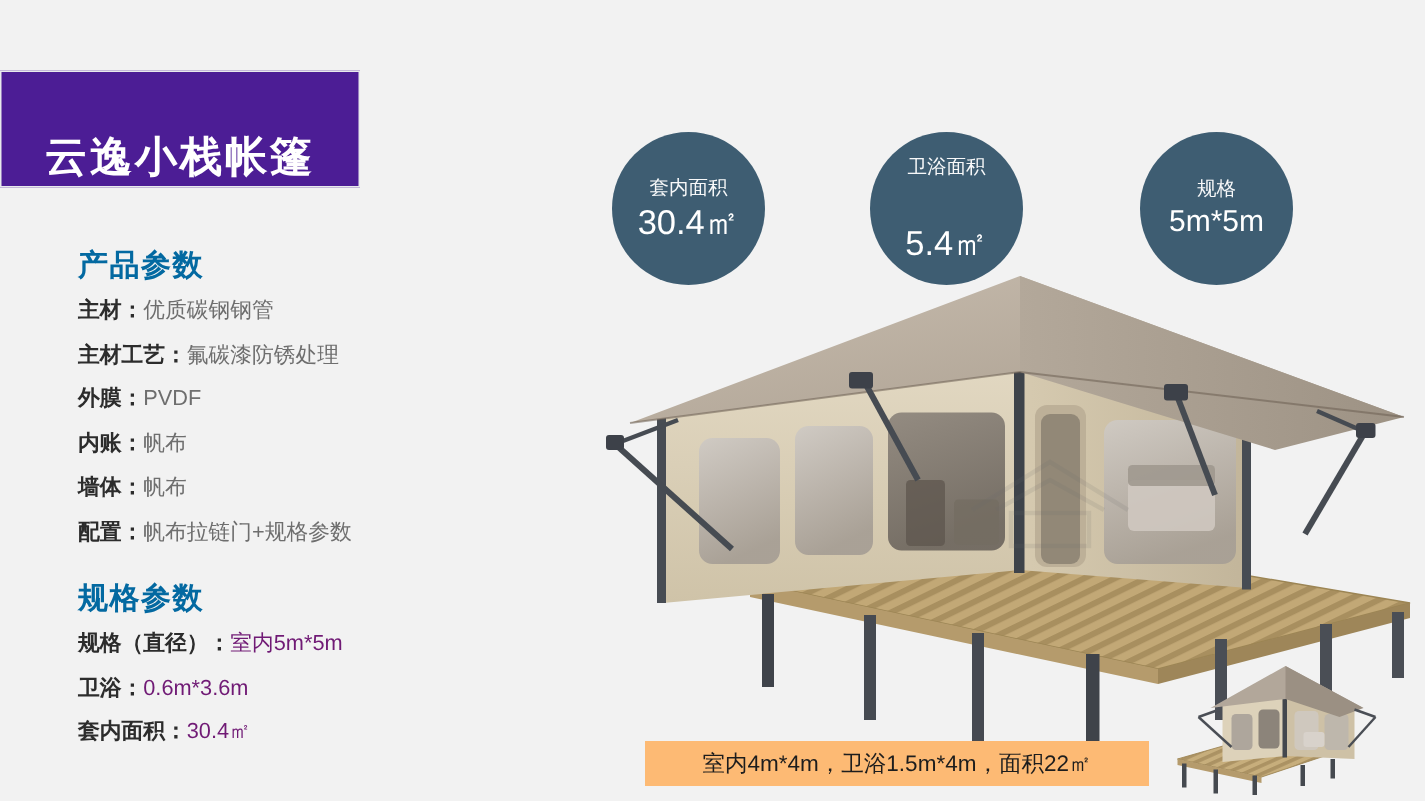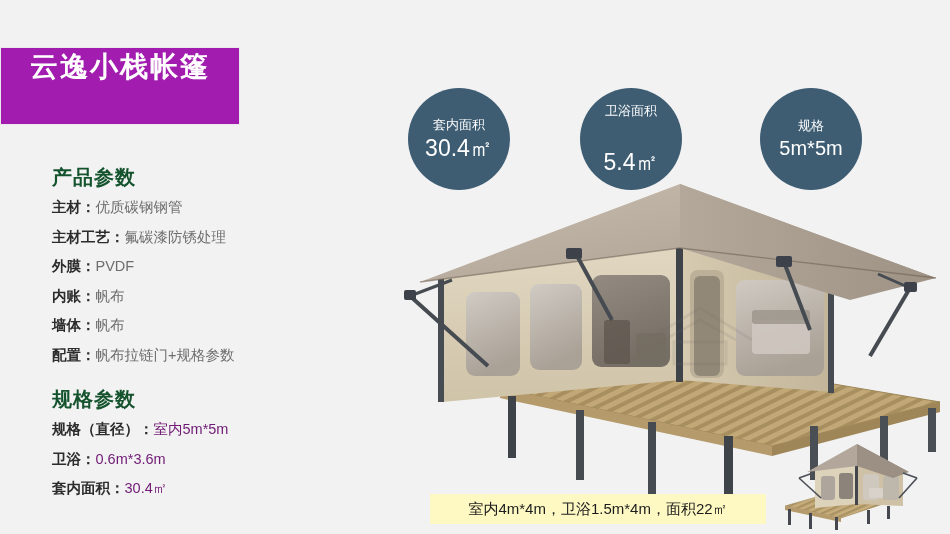--- a/index.html
+++ b/index.html
@@ -21,44 +21,44 @@
     background: #f2f2f2;
   }
 
   
   .title-banner {
     position: absolute;
     left: 0;
     top: 47px;
     width: 240px;
     height: 78px;
-    background: #a21caf;
+    background: #4c1d95;
     box-sizing: border-box;
     border: 1px solid #e8eaec;
     display: flex;
-    align-items: flex-start;
+    align-items: flex-end;
     justify-content: center;
   }
   .title-banner .title-text {
     color: #ffffff;
     font-size: 28px;
     font-weight: bold;
     letter-spacing: 2px;
     white-space: nowrap;
   }
 
   
   .left-col {
     position: absolute;
     left: 52px;
     top: 166px;
     width: 330px;
   }
   .section-heading {
-    color: #14532d;
+    color: #0369a1;
     font-size: 20px;
     font-weight: bold;
     letter-spacing: 1px;
     margin: 0 0 12px 0;
     line-height: 1.1;
   }
   .spec-list {
     margin: 0 0 26px 0;
     padding: 0;
     list-style: none;
@@ -121,21 +121,21 @@
   }
   .badge-3 .badge-value { font-size: 20px; }
 
   
   .caption-bar {
     position: absolute;
     left: 430px;
     top: 494px;
     width: 336px;
     height: 30px;
-    background: #fef9c3;
+    background: #fdba74;
     display: flex;
     align-items: center;
     justify-content: center;
   }
   .caption-bar .caption-text {
     font-size: 15px;
     color: #1d1d1d;
     white-space: nowrap;
   }
 

